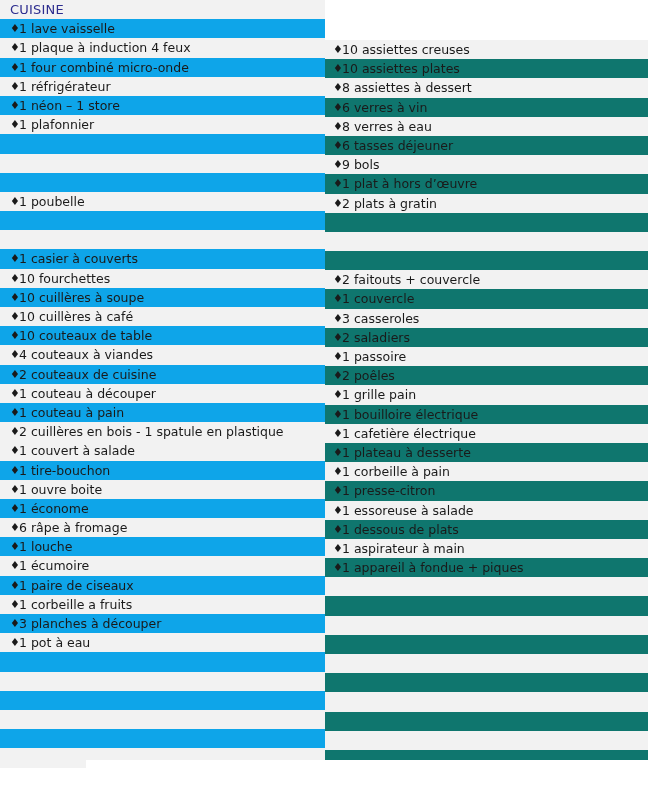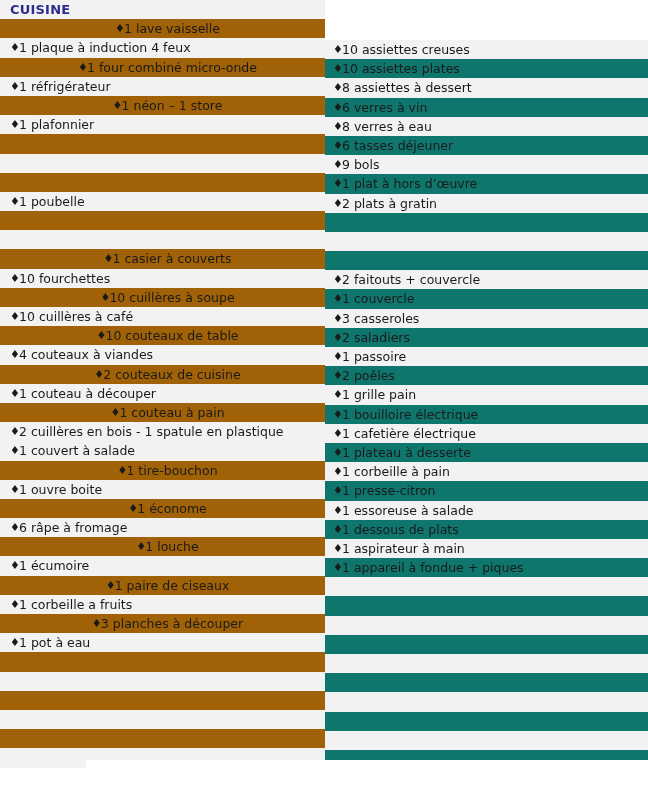--- a/index.html
+++ b/index.html
@@ -45,33 +45,32 @@
     font-size: 12.5px;
     box-sizing: border-box;
     white-space: nowrap;
     overflow: hidden;
   }
   .col-left .row {
     padding-left: 10px;
     background: #f2f2f2;
   }
   .col-left .row.alt {
-    background: #a16207;
-    text-align: center;
+    background: #0ea5e9;
   }
   .col-right .row {
     padding-left: 8px;
     background: #f2f2f2;
   }
   .col-right .row.alt {
     background: #0f766e;
   }
   .title {
     color: #2d2d8f;
-    font-weight: bold;
+    font-weight: normal;
     font-size: 13px;
     letter-spacing: 0.2px;
   }
   .bullet {
     display: inline-block;
     width: 9px;
     color: #1a1a1a;
     font-size: 11px;
     vertical-align: top;
   }

